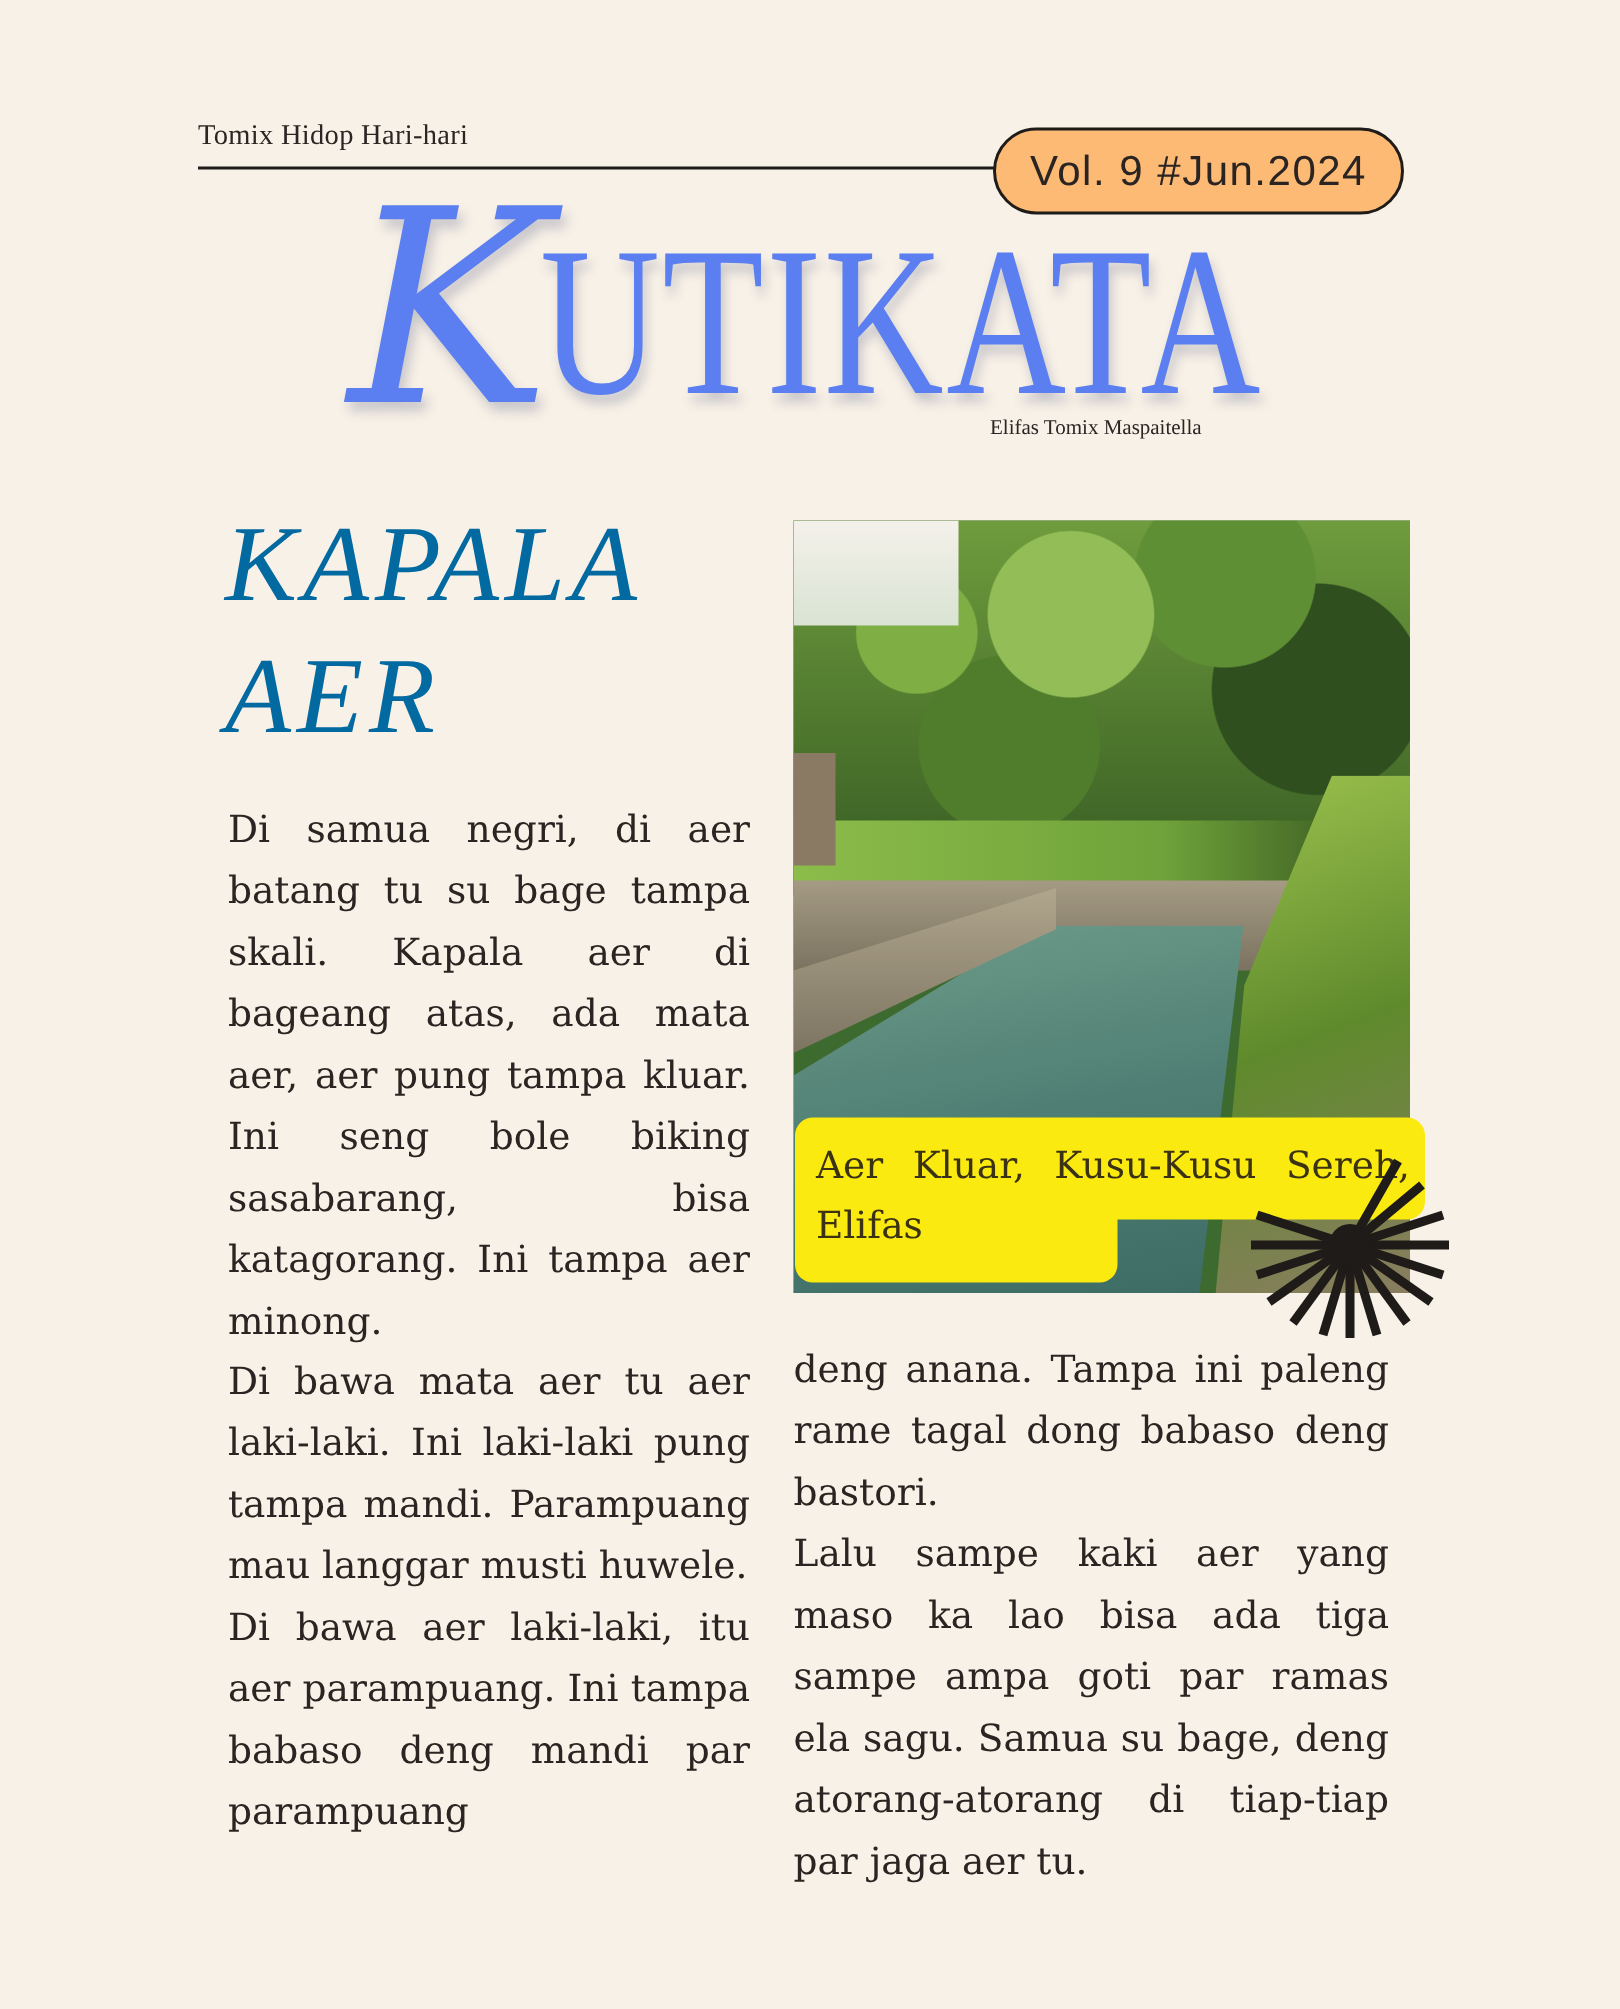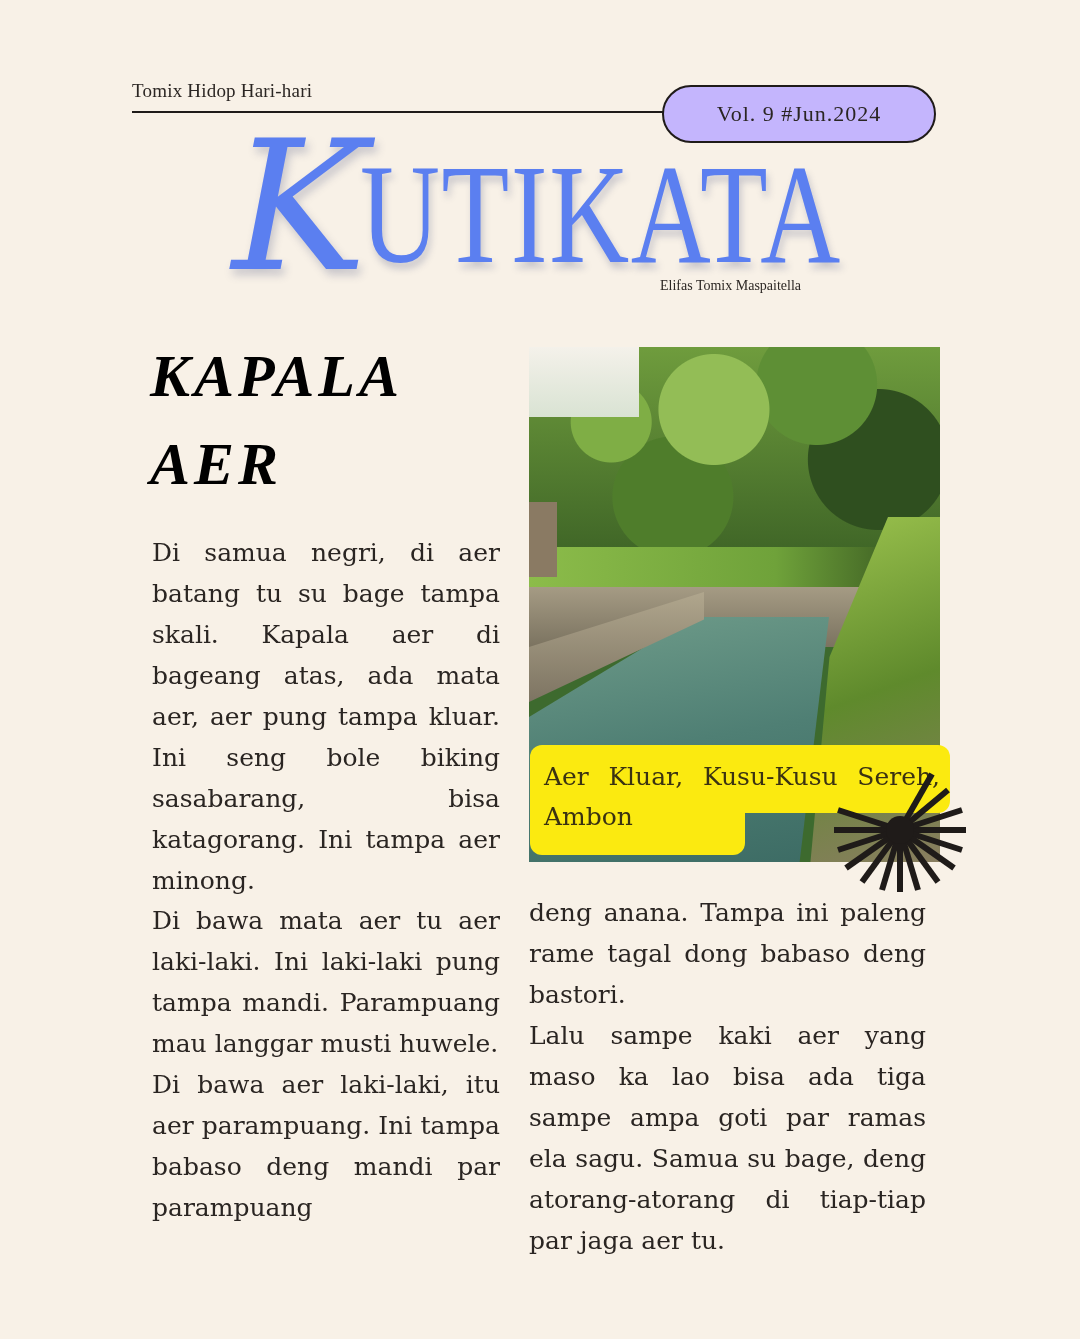--- a/index.html
+++ b/index.html
@@ -16,24 +16,24 @@
     font-size: 19px; color: #2b2623; letter-spacing: 0.2px;
   }
   .rule {
     position: absolute; left: 132px; top: 111px;
     width: 540px; height: 2px; background: #1f1b19;
   }
   .issue-pill {
     position: absolute; left: 662px; top: 85px;
     width: 274px; height: 58px;
     border: 2.5px solid #1f1b19; border-radius: 30px;
-    background: #c4b5fd;
+    background: #fdba74;
     display: flex; align-items: center; justify-content: center;
-    font-family: Liberation Serif, serif;
-    font-size: 22px; letter-spacing: 1px; color: #2a2522;
+    font-family: Liberation Sans, sans-serif;
+    font-size: 28px; letter-spacing: 1px; color: #2a2522;
     box-sizing: border-box; z-index: 3;
   }
   .masthead {
     position: absolute; left: 232px; top: 112px;
     width: 640px; height: 170px;
     display: flex; align-items: flex-end;
     z-index: 2;
   }
   .masthead .big-k {
     font-family: "DejaVu Serif", serif;
@@ -56,23 +56,23 @@
   }
   .author {
     position: absolute; left: 660px; top: 278px;
     font-family: "Liberation Serif", serif;
     font-size: 14px; color: #2b2623;
   }
   .headline {
     position: absolute; left: 150px; top: 332px;
     font-family: "Liberation Serif", serif;
     font-style: italic;
-    font-size: 60px; line-height: 88px;
-    color: #000000; letter-spacing: 4px;
-    margin: 0; font-weight: bold;
+    font-size: 72px; line-height: 88px;
+    color: #0369a1; letter-spacing: 4px;
+    margin: 0; font-weight: normal;
   }
   .col {
     position: absolute;
     font-family: "DejaVu Serif", serif;
     font-size: 25px; line-height: 41px;
     text-align: justify; text-align-last: left;
     color: #2a2522;
   }
   .col p { margin: 0; }
   .col-left-1 { left: 152px; top: 532px; width: 348px; }
@@ -176,21 +176,21 @@
   <div class="hut"></div>
   <div class="wall"></div>
   <div class="water"></div>
   <div class="left-wall"></div>
   <div class="bank"></div>
 </div>
 
 <div class="caption">
   <div class="cap-top"></div>
   <div class="cap-bottom"></div>
-  <div class="cap-text">Aer Kluar, Kusu-Kusu Sereh, Ambon</div>
+  <div class="cap-text">Aer Kluar, Kusu-Kusu Sereh, Elifas</div>
 </div>
 
 <svg class="starburst" viewBox="0 0 136 120">
   <g stroke="#1f1b19" stroke-width="6" stroke-linecap="butt">
     <line x1="68" y1="58" x2="2" y2="58"></line>
     <line x1="68" y1="58" x2="134" y2="58"></line>
     <line x1="68" y1="58" x2="6" y2="38"></line>
     <line x1="68" y1="58" x2="130" y2="38"></line>
     <line x1="68" y1="58" x2="6" y2="78"></line>
     <line x1="68" y1="58" x2="130" y2="78"></line>

